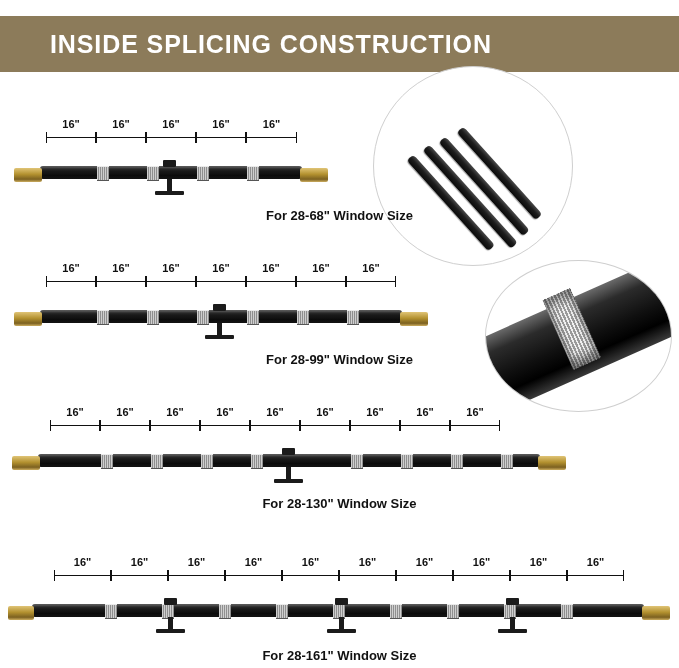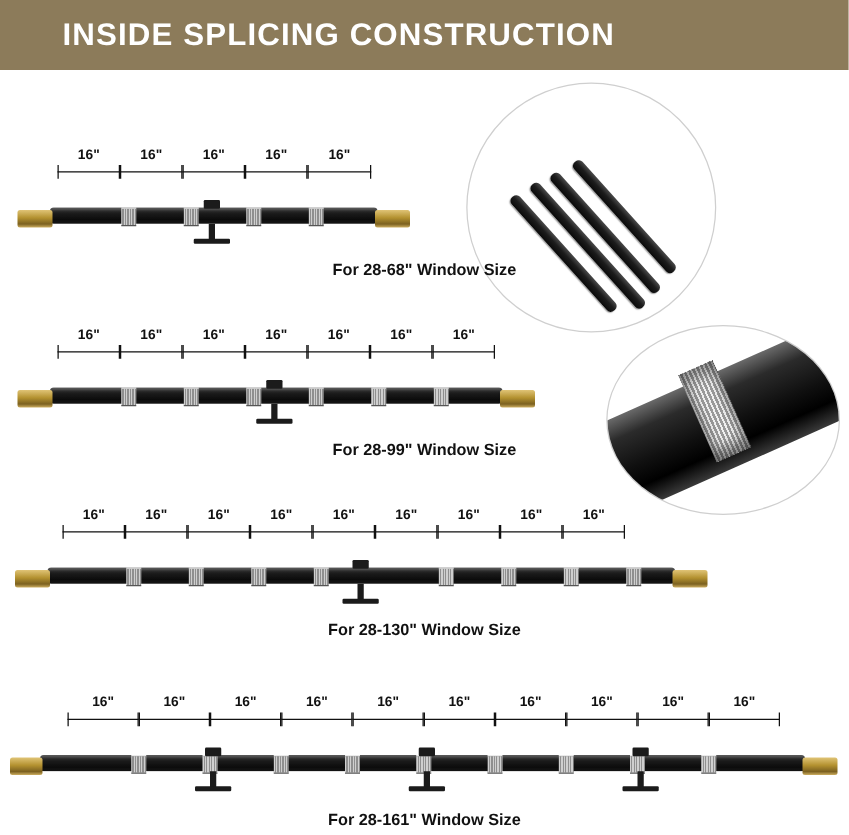--- a/index.html
+++ b/index.html
@@ -12,21 +12,21 @@
     height: 668px;
     position: relative;
     font-family: "Liberation Sans", sans-serif;
     overflow: hidden;
   }
 
   
   .header {
     position: absolute;
     left: 0;
-    top: 0;
+    top: 16px;
     width: 679px;
     height: 56px;
     background: #8c7b5a;
     display: flex;
     align-items: center;
     box-sizing: border-box;
   }
   .header-title {
     color: #ffffff;
     font-size: 25px;

